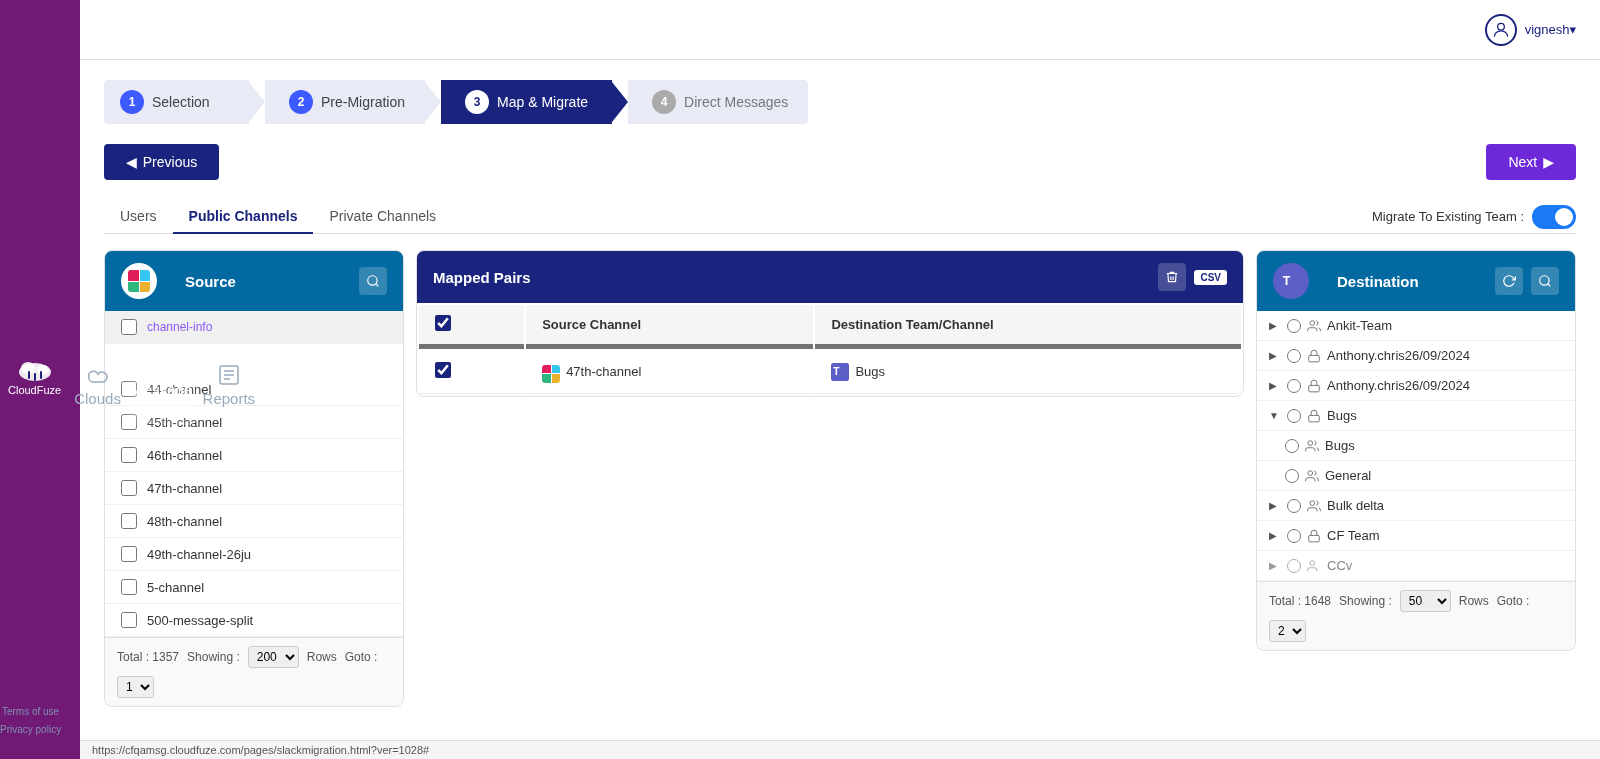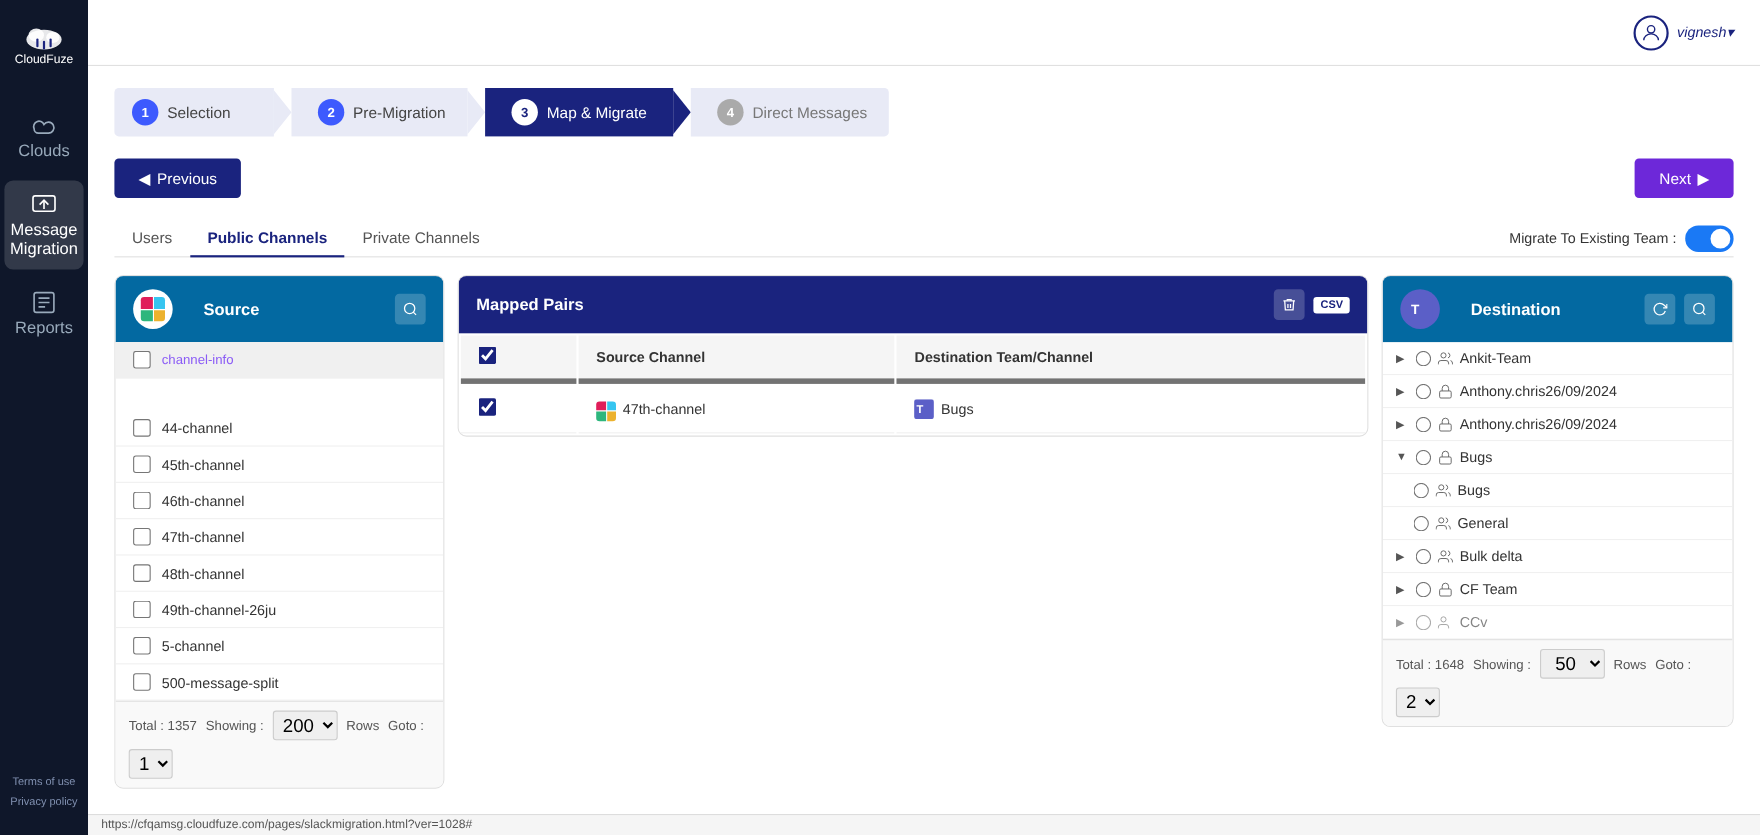--- a/index.html
+++ b/index.html
@@ -1,21 +1,21 @@
 <!DOCTYPE html>
 <html><head>
   <meta charset="utf-8">
   <style>
     * { box-sizing: border-box; margin: 0; padding: 0; }
     body { font-family: 'Segoe UI', Arial, sans-serif; background: #f0f2f5; color: #333; font-size: 13px; }
 
     
     .sidebar {
       position: fixed; left: 0; top: 0; width: 80px; height: 100vh;
-      background: #0f172a; display: flex; flex-direction: column; align-items: center;
+      background: #701a75; display: flex; flex-direction: row; align-items: center;
       padding-top: 10px; z-index: 100;
     }
     .sidebar-logo {
       display: flex; flex-direction: column; align-items: center;
       color: white; font-size: 11px; margin-bottom: 20px; padding: 8px;
     }
     .sidebar-logo svg { width: 40px; height: 30px; }
     .sidebar-item {
       display: flex; flex-direction: column; align-items: center;
       color: #9ab; font-size: 15px; padding: 10px 5px; cursor: pointer;
@@ -27,21 +27,21 @@
       position: absolute; bottom: 20px; color: #8090b0; font-size: 10px; text-align: center; line-height: 1.8;
     }
     .sidebar-footer span { display: block; cursor: pointer; }
 
     
     .main { margin-left: 80px; min-height: 100vh; background: white; }
 
     
     .topbar {
       height: 60px; background: white; border-bottom: 1px solid #e0e0e0;
-      display: flex; align-items: center; justify-content: flex-end; padding: 0 24px; font-style: italic;
+      display: flex; align-items: center; justify-content: flex-end; padding: 0 24px;
     }
     .user-info { display: flex; align-items: center; gap: 8px; cursor: pointer; color: #1a237e; font-weight: 500; }
     .user-avatar {
       width: 32px; height: 32px; border-radius: 50%; border: 2px solid #1a237e;
       display: flex; align-items: center; justify-content: center;
     }
 
     
     .content { padding: 20px 24px; }
 
@@ -104,21 +104,21 @@
       display: flex; align-items: center; padding: 8px 16px;
       border-bottom: 1px solid #f0f0f0; gap: 10px; font-size: 13px;
     }
     .channel-item input[type="checkbox"] { cursor: pointer; }
     .panel-footer {
       padding: 8px 12px; background: #f9f9f9; border-top: 1px solid #e0e0e0;
       display: flex; align-items: center; gap: 8px; font-size: 12px; color: #555;
       flex-wrap: wrap;
     }
     .panel-footer select {
-      padding: 2px 4px; border: 1px solid #ccc; border-radius: 3px; font-size: 17px; text-align: center;
+      padding: 2px 4px; border: 1px solid #ccc; border-radius: 3px; font-size: 12px;
     }
 
     
     .mapped-panel { flex: 1.1; }
     .mapped-header {
       background: #1a237e; color: white; padding: 12px 16px;
       display: flex; align-items: center; font-size: 15px; font-weight: 600;
     }
     .mapped-table { width: 100%; }
     .mapped-table th {

